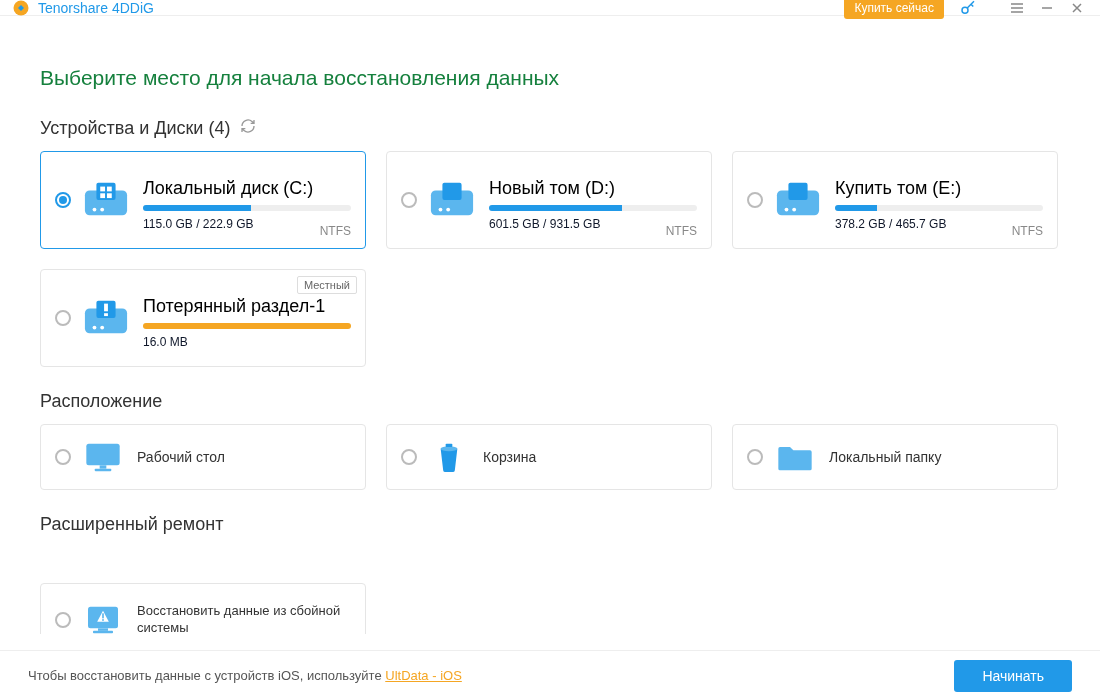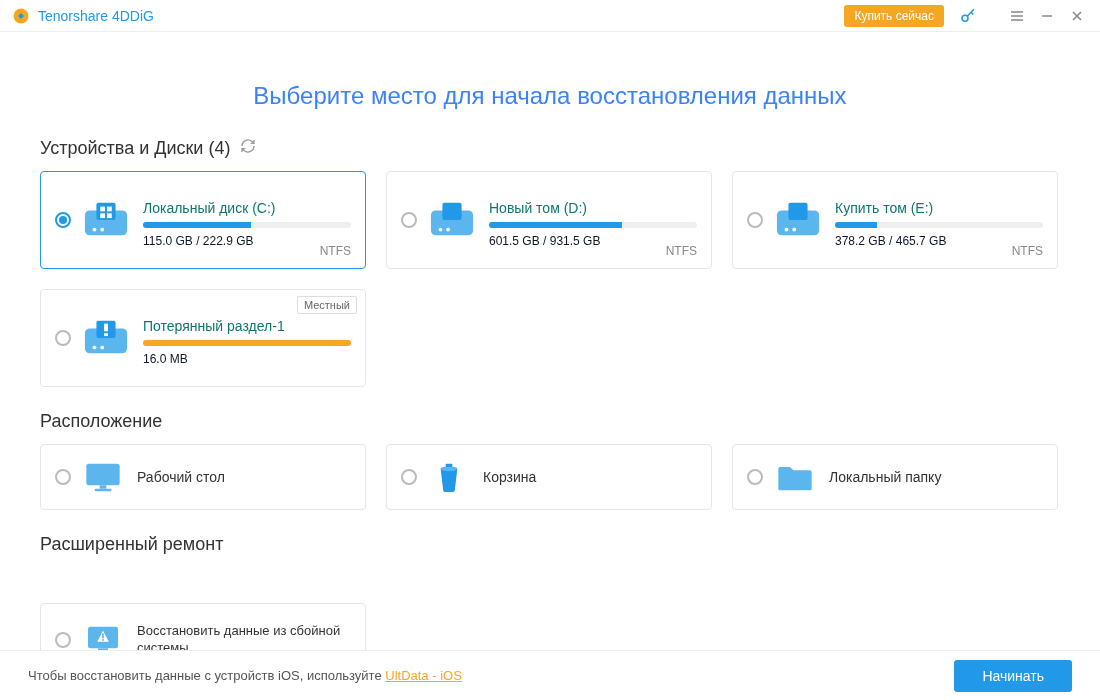--- a/index.html
+++ b/index.html
@@ -1,37 +1,37 @@
 <!DOCTYPE html>
 <html><head>
 <meta charset="utf-8">
 <style>
 * { box-sizing: border-box; margin: 0; padding: 0; }
 body { font-family: -apple-system, "Segoe UI", Arial, sans-serif; background: #fff; width: 1100px; height: 700px; overflow: hidden; color: #333; }
-.titlebar { height: 32px; display: flex; align-items: center; padding: 0 8px 0 12px; border-bottom: 1px solid #eee; }
+.titlebar { height: 16px; display: flex; align-items: center; padding: 0 8px 0 12px; border-bottom: 1px solid #eee; }
 .titlebar .logo { width: 18px; height: 18px; margin-right: 8px; }
 .titlebar .appname { color: #2199e8; font-size: 14px; font-weight: 500; flex: 0 0 auto; }
 .titlebar .spacer { flex: 1; }
 .buy-btn { background: #f5a623; color: #fff; font-size: 12px; padding: 4px 10px; border-radius: 3px; border: none; cursor: pointer; margin-right: 10px; }
 .key-btn { width: 28px; height: 28px; display: flex; align-items: center; justify-content: center; color: #2199e8; cursor: pointer; margin-right: 20px; }
 .winbtn { width: 30px; height: 30px; display: flex; align-items: center; justify-content: center; color: #888; cursor: pointer; }
 .main { padding: 20px 40px 0 40px; height: 618px; overflow: hidden; }
-h1 { text-align: center; font-size: 24px; font-weight: 500; color: #3b82f6; margin: 30px 0 28px; }
+h1 { font-size: 21px; font-weight: 500; color: #15803d; margin: 30px 0 28px; }
 .section-head { display: flex; align-items: center; font-size: 18px; color: #333; margin-bottom: 12px; }
 .refresh-ic { margin-left: 10px; color: #888; cursor: pointer; }
 .grid { display: flex; gap: 20px; flex-wrap: wrap; margin-bottom: 24px; }
 .card { width: 326px; height: 98px; border: 1px solid #e5e5e5; border-radius: 4px; display: flex; align-items: center; padding: 12px 14px; position: relative; cursor: pointer; background: #fff; }
 .card.selected { border-color: #2199e8; }
 .card.loc { height: 66px; }
 .radio { width: 16px; height: 16px; border: 2px solid #bbb; border-radius: 50%; margin-right: 12px; flex-shrink: 0; display: flex; align-items: center; justify-content: center; }
 .radio.on { border-color: #2199e8; }
 .radio.on::after { content: ""; width: 8px; height: 8px; background: #2199e8; border-radius: 50%; }
 .drive-ic { width: 46px; height: 40px; margin-right: 14px; flex-shrink: 0; }
 .card-body { flex: 1; display: flex; flex-direction: column; }
-.drive-name { font-size: 14px; color: #0f766e; margin-bottom: 6px; white-space: nowrap; overflow: hidden; text-overflow: ellipsis; margin-top: 8px; }
+.drive-name { font-size: 18px; color: #000000; margin-bottom: 6px; white-space: nowrap; overflow: hidden; text-overflow: ellipsis; margin-top: 8px; }
 .bar { width: 100%; height: 6px; background: #eee; border-radius: 3px; overflow: hidden; margin-bottom: 6px; }
 .bar-fill { height: 100%; }
 .drive-size { font-size: 12px; color: #0f172a; }
 .fs { position: absolute; right: 14px; bottom: 10px; font-size: 12px; color: #888; }
 .tag { position: absolute; right: 8px; top: 6px; background: #fff; border: 1px solid #ddd; font-size: 11px; color: #666; padding: 2px 6px; border-radius: 2px; }
 .loc-ic { width: 40px; height: 36px; margin-right: 14px; flex-shrink: 0; }
 .loc-label { font-size: 14px; color: #333; }
 .adv-label { font-size: 13px; color: #333; line-height: 1.3; }
 .adv-card { height: 74px; margin-top: 36px; }
 .footer { position: absolute; bottom: 0; left: 0; right: 0; height: 50px; border-top: 1px solid #eee; display: flex; align-items: center; padding: 0 28px; background: #fff; }

